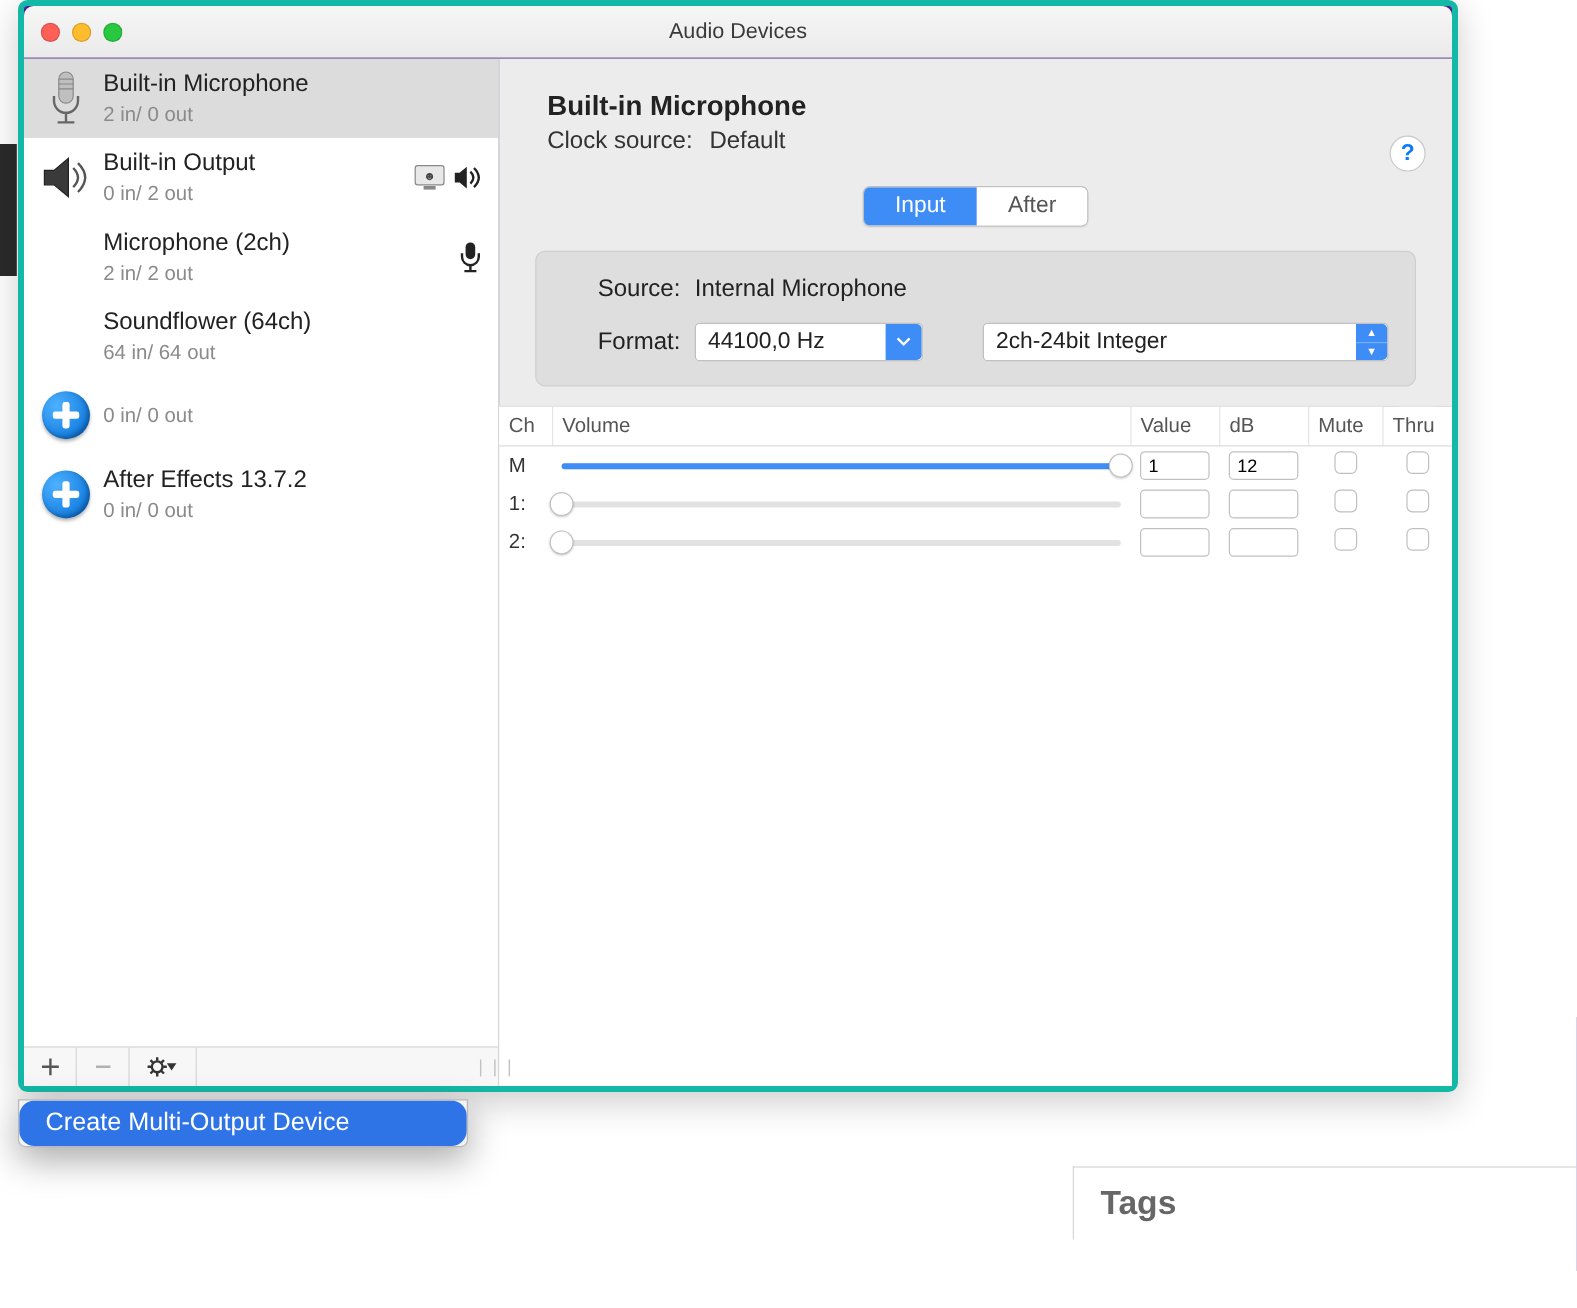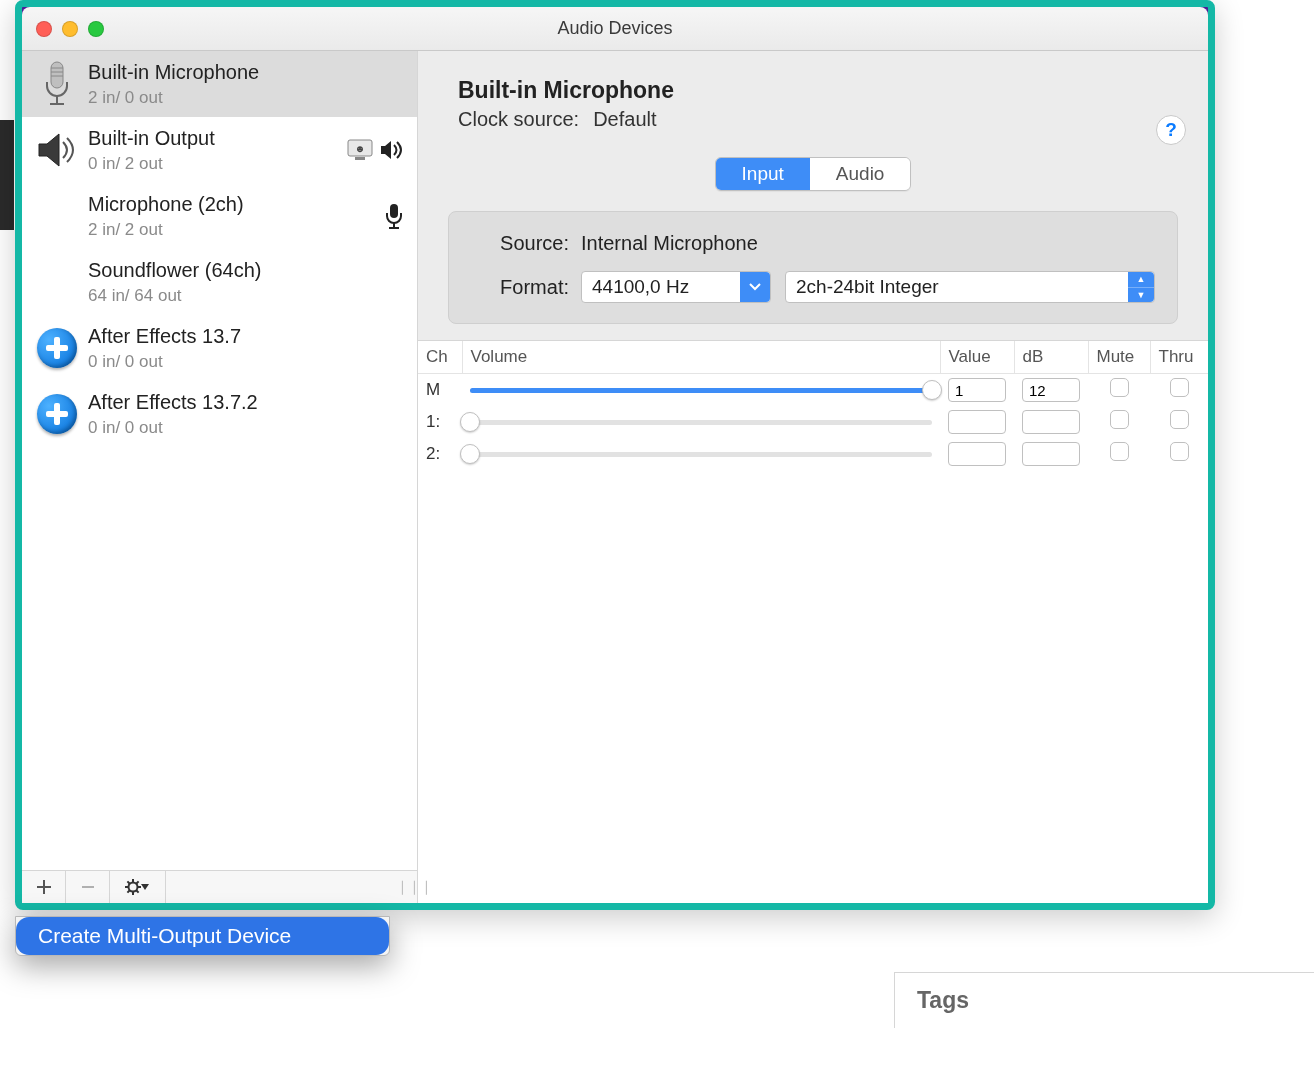--- a/index.html
+++ b/index.html
@@ -1,17 +1,17 @@
 <!DOCTYPE html>
 <html><head>
 <meta charset="utf-8">
 <style>
   * { box-sizing: border-box; margin: 0; padding: 0; }
   body { font-family: -apple-system, "Helvetica Neue", Helvetica, Arial, sans-serif; font-size: 15px; background: #fff; width: 1314px; height: 1090px; overflow: hidden; }
-  .window { width: 1200px; height: 910px; border: 7px solid #14b8a6; border-radius: 8px; margin-left: 15px; margin-top: 0; background: #4c1d95; display: flex; flex-direction: column; position: relative; box-shadow: 0 8px 30px rgba(0,0,0,0.2); }
+  .window { width: 1200px; height: 910px; border: 5px solid #14b8a6; border-radius: 8px; margin-left: 15px; margin-top: 0; background: #4c1d95; display: flex; flex-direction: column; position: relative; box-shadow: 0 8px 30px rgba(0,0,0,0.2); }
   .titlebar { height: 44px; display: flex; align-items: center; position: relative; background: linear-gradient(#f6f6f6,#eaeaea); border-bottom: 1px solid #c9c9c9; border-radius: 8px 8px 0 0; }
   .traffic { display: flex; gap: 10px; position: absolute; left: 14px; top: 14px; }
   .dot { width: 16px; height: 16px; border-radius: 50%; border: 1px solid rgba(0,0,0,0.15); }
   .dot.red { background: #ff5f57; }
   .dot.yellow { background: #ffbd2e; }
   .dot.green { background: #28c940; }
   .title { flex: 1; text-align: center; font-size: 18px; color: #3a3a3a; }
   .content { flex: 1; display: flex; overflow: hidden; }
   .sidebar { width: 396px; background: #fff; display: flex; flex-direction: column; border-right: 1px solid #d6d6d6; }
   .dev-list { flex: 1; overflow: auto; }
@@ -40,21 +40,21 @@
   .src-panel { margin: 0 30px 16px 30px; background: #dedede; border: 1px solid #cfcfcf; border-radius: 8px; padding: 20px 22px; }
   .src-row { display: flex; align-items: center; margin-bottom: 16px; }
   .src-row:last-child { margin-bottom: 0; }
   .src-label { width: 110px; text-align: right; font-size: 20px; color: #222; padding-right: 12px; }
   .src-value { font-size: 20px; color: #222; }
   .fmt-controls { display: flex; gap: 14px; flex: 1; }
   .combo { position: relative; background: #fff; border: 1px solid #c0c0c0; border-radius: 4px; height: 32px; display: flex; align-items: center; font-size: 19px; color: #222; }
   .combo .txt { padding: 0 10px; flex: 1; }
   .combo .arrow { width: 30px; height: 100%; background: #3e8df7; border-radius: 0 4px 4px 0; display: flex; align-items: center; justify-content: center; color: #fff; }
   .combo.freq { width: 190px; }
-  .combo.bits { flex: 1; }
+  .combo.bits { flex: 1; margin-left: 36px; }
   .stepper { width: 26px; height: 100%; background: #3e8df7; border-radius: 0 4px 4px 0; display: flex; flex-direction: column; }
   .stepper div { flex: 1; display: flex; align-items: center; justify-content: center; color: #fff; font-size: 9px; }
   .stepper div:first-child { border-bottom: 1px solid rgba(255,255,255,0.3); }
   .vol-area { margin: 0 0 0 0; background: #fff; flex: 1; border-top: 1px solid #d6d6d6; }
   .vol-table { width: 100%; border-collapse: collapse; }
   .vol-table th { text-align: left; font-weight: 400; font-size: 17px; color: #555; padding: 6px 8px; border-bottom: 1px solid #e4e4e4; border-right: 1px solid #e4e4e4; background: #fff; }
   .vol-table td { padding: 4px 8px; font-size: 17px; color: #333; vertical-align: middle; }
   .vol-table th:last-child, .vol-table td:last-child { border-right: none; border-radius: 15px; }
   .col-ch { width: 44px; }
   .col-val { width: 74px; }
@@ -68,21 +68,21 @@
   .mini-input { width: 58px; height: 24px; border: 1px solid #c0c0c0; border-radius: 4px; font-size: 15px; padding: 0 6px; background: #fff; }
   .chk { width: 19px; height: 19px; border: 1px solid #c0c0c0; border-radius: 5px; background: #fff; display: inline-block; }
   .popup { position: absolute; left: 15px; top: 916px; width: 375px; background: #f4f4f4; border: 1px solid #b8b8b8; border-radius: 0 0 6px 6px; box-shadow: 0 10px 30px rgba(0,0,0,0.35); overflow: hidden; }
   .popup-item { padding: 7px 22px; font-size: 21px; color: #222; }
   .popup-item.hl { background: #2e74e6; color: #fff; border-radius: 13px; }
   .plus-circle { width: 40px; height: 40px; border-radius: 50%; background: radial-gradient(circle at 30% 30%, #4db1ff, #006bd6); position: relative; box-shadow: inset -2px -2px 4px rgba(0,0,0,0.3), 0 2px 3px rgba(0,0,0,0.3); }
   .plus-circle::before, .plus-circle::after { content: ""; position: absolute; background: #fff; left: 50%; top: 50%; transform: translate(-50%,-50%); border-radius: 2px; }
   .plus-circle::before { width: 22px; height: 6px; }
   .plus-circle::after { width: 6px; height: 22px; }
   .below-strip { position: absolute; left: 0; top: 972px; right: 0; display: flex; }
-  .tags-box { margin-left: auto; width: 420px; border-left: 1px solid #d6d6d6; border-top: 1px solid #d6d6d6; padding: 14px 22px; color: #666; font-size: 23px; font-weight: 600; }
+  .tags-box { margin-left: auto; width: 420px; border-left: 1px solid #d6d6d6; border-top: 1px solid #d6d6d6; padding: 14px 22px; color: #666; font-size: 28px; font-weight: 600; }
   .left-dark { position: absolute; left: 0; top: 120px; width: 14px; height: 110px; background: #2b2b2b; }
   svg { display: block; }
 </style>
 </head>
 <body>
 
 <div class="left-dark"></div>
 
 <div class="window">
   <div class="titlebar">
@@ -170,21 +170,20 @@
             <div class="dev-name">Soundflower (64ch)</div>
             <div class="dev-io">64 in/ 64 out</div>
           </div>
         </div>
 
         <div class="dev-item">
           <div class="dev-icon">
               <div class="plus-circle"></div>
             </div>
           <div class="dev-text">
-            <div class="dev-name">After Effects 13.7</div>
             <div class="dev-io">0 in/ 0 out</div>
           </div>
         </div>
 
         <div class="dev-item">
           <div class="dev-icon">
               <div class="plus-circle"></div>
             </div>
           <div class="dev-text">
             <div class="dev-name">After Effects 13.7.2</div>
@@ -233,21 +232,21 @@
         <div class="clock-row">
           <span class="clock-label">Clock source:</span>
           <span class="clock-value">Default</span>
         </div>
         <div class="help-btn">?</div>
       </div>
 
       <div class="seg-row">
         <div class="seg">
           <div class="seg-btn active">Input</div>
-          <div class="seg-btn">Audio</div>
+          <div class="seg-btn">After</div>
         </div>
       </div>
 
       <div class="src-panel">
         <div class="src-row">
           <div class="src-label">Source:</div>
           <div class="src-value">Internal Microphone</div>
         </div>
         <div class="src-row">
           <div class="src-label">Format:</div>

